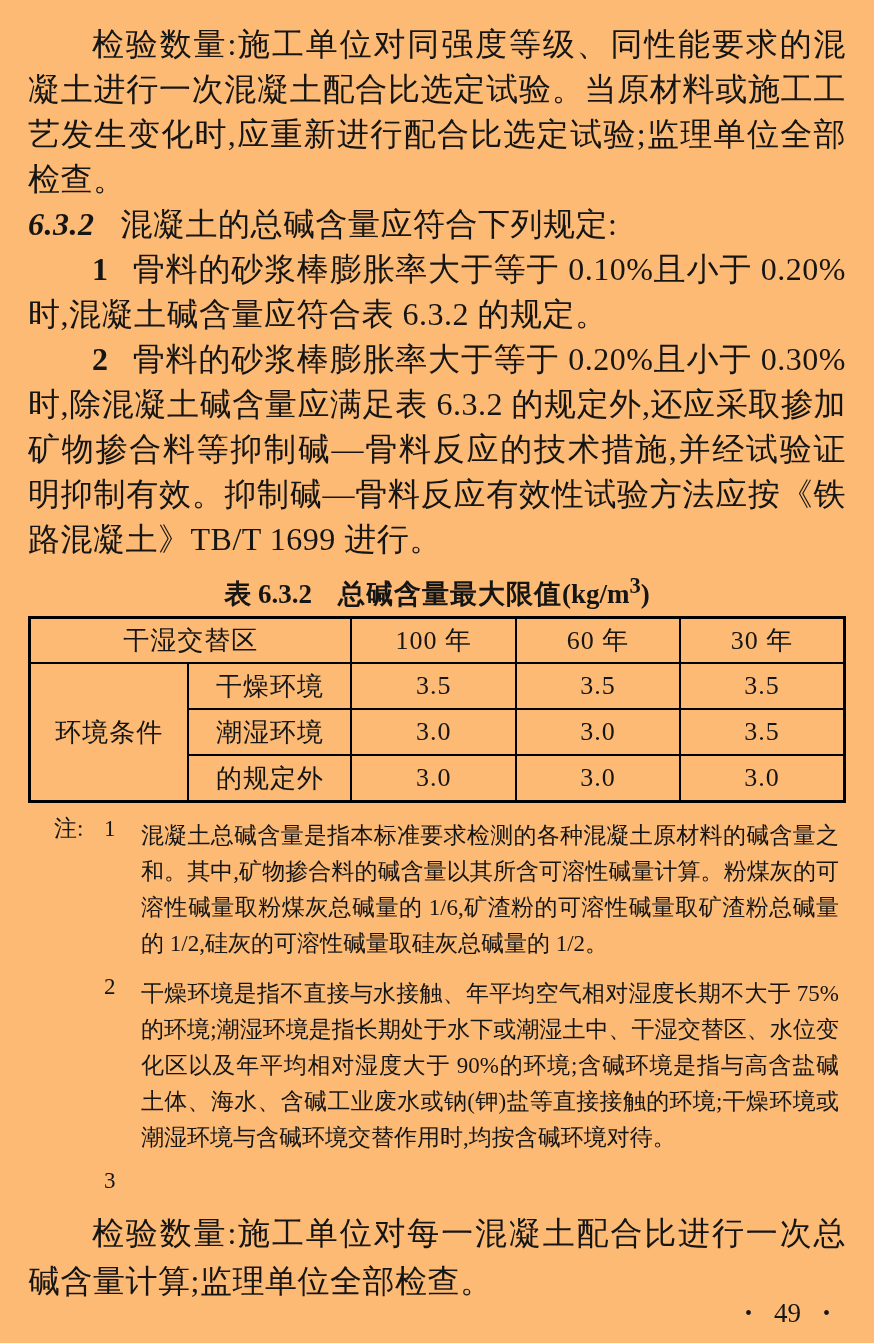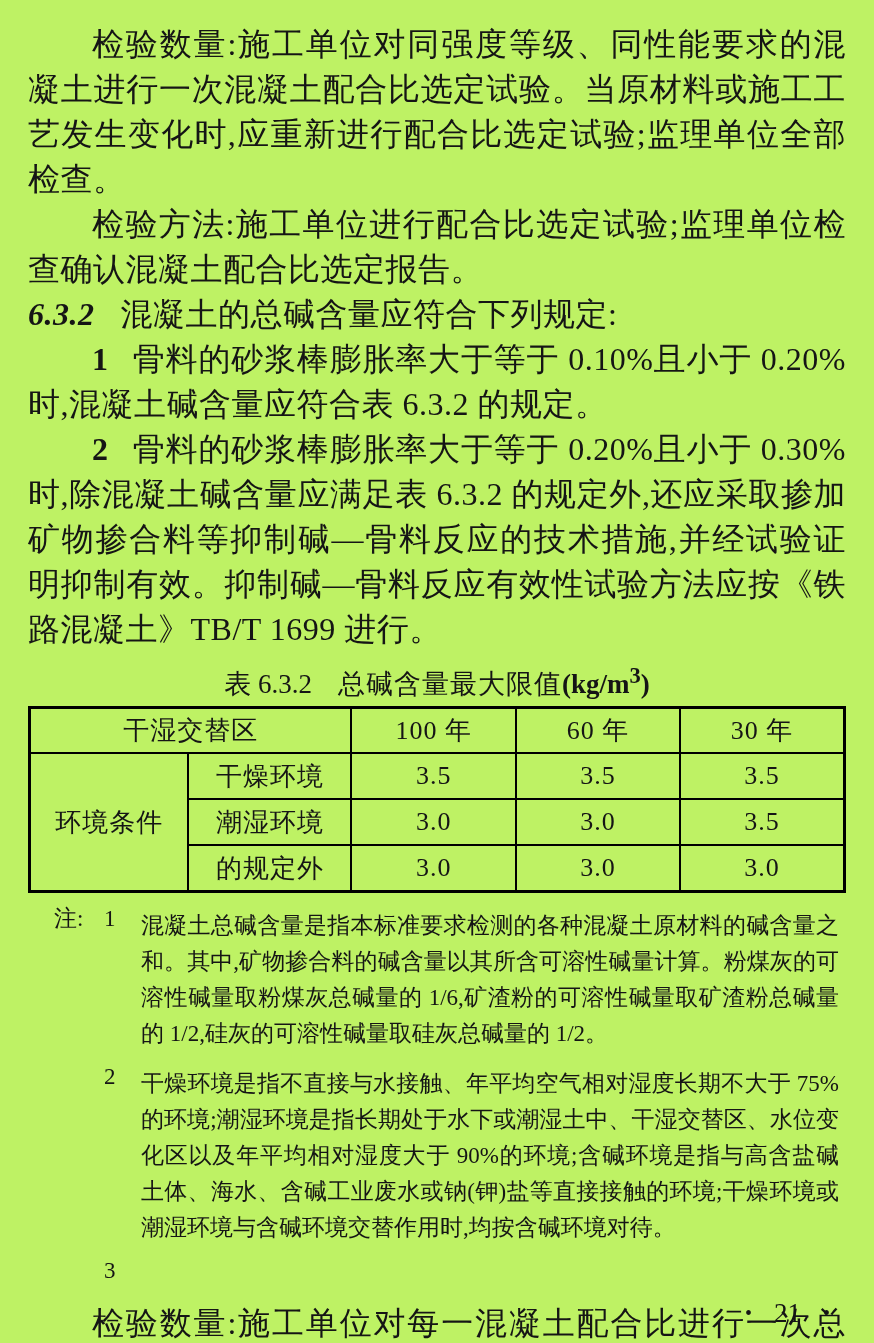--- a/index.html
+++ b/index.html
@@ -1,20 +1,20 @@
 <!DOCTYPE html>
 <html><head>
 <meta charset="utf-8">
 <style>
   html,body{margin:0;padding:0;background:#e8e8e8;}
   .page{
     position:relative;
     width:874px;height:1343px;
     margin:0 auto;
-    background:#bef264;
+    background:#fdba74;
     color:#151515;
     font-family:"Liberation Serif","DejaVu Serif",serif;
     box-sizing:border-box;
     padding:22px 28px 0 28px;
     overflow:hidden;
   }
   .body-p{
     margin:0;
     font-size:32px;
     line-height:45px;
@@ -30,22 +30,22 @@
     letter-spacing:0.5px;
   }
   .clause-num{font-weight:bold;margin-right:26px;font-style:italic;}
   .item-num{font-weight:bold;margin-right:24px;}
   .table-caption{
     margin:6px 0 4px 0;
     text-align:center;
     font-size:27px;
     line-height:36px;
   }
-  .cap-label{font-weight:normal;margin-right:26px;}
-  .cap-title{font-weight:normal;font-family:"Liberation Sans","DejaVu Sans",sans-serif;letter-spacing:1px;}
+  .cap-label{font-weight:bold;margin-right:26px;}
+  .cap-title{font-weight:bold;font-family:"Liberation Sans","DejaVu Sans",sans-serif;letter-spacing:1px;}
   .cap-unit{font-weight:bold;}
   table.limits{
     width:100%;
     border-collapse:collapse;
     border:3px solid #000;
     table-layout:fixed;
   }
   table.limits td{
     border:2px solid #000;
     text-align:center;
@@ -76,21 +76,20 @@
   }
   .dot{font-size:20px;}
 </style>
 </head>
 <body>
 
 <div class="page">
 
   <p class="body-p">检验数量:施工单位对同强度等级、同性能要求的混凝土进行一次混凝土配合比选定试验。当原材料或施工工艺发生变化时,应重新进行配合比选定试验;监理单位全部检查。</p>
 
-  <p class="body-p">检验方法:施工单位进行配合比选定试验;监理单位检查确认混凝土配合比选定报告。</p>
 
   <p class="clause-p"><span class="clause-num">6.3.2</span><span>混凝土的总碱含量应符合下列规定:</span></p>
 
   <p class="body-p"><span class="item-num">1</span><span>骨料的砂浆棒膨胀率大于等于 0.10%且小于 0.20%时,混凝土碱含量应符合表 6.3.2 的规定。</span></p>
 
   <p class="body-p"><span class="item-num">2</span><span>骨料的砂浆棒膨胀率大于等于 0.20%且小于 0.30%时,除混凝土碱含量应满足表 6.3.2 的规定外,还应采取掺加矿物掺合料等抑制碱—骨料反应的技术措施,并经试验证明抑制有效。抑制碱—骨料反应有效性试验方法应按《铁路混凝土》TB/T 1699 进行。</span></p>
 
   <div class="table-caption"><span class="cap-label">表 6.3.2</span><span class="cap-title">总碱含量最大限值</span><span class="cap-unit"><span>(kg/m</span><sup>3</sup><span>)</span></span></div>
 
   <table class="limits">
@@ -147,17 +146,17 @@
     </div>
   </div>
 
   <div class="closing">
     <p class="body-p">检验数量:施工单位对每一混凝土配合比进行一次总碱含量计算;监理单位全部检查。</p>
 
   </div>
 
   <div class="page-num">
     <span class="dot">•</span>
-    <span>21</span>
+    <span>49</span>
     <span class="dot">•</span>
   </div>
 
 </div>
 
 </body></html>

